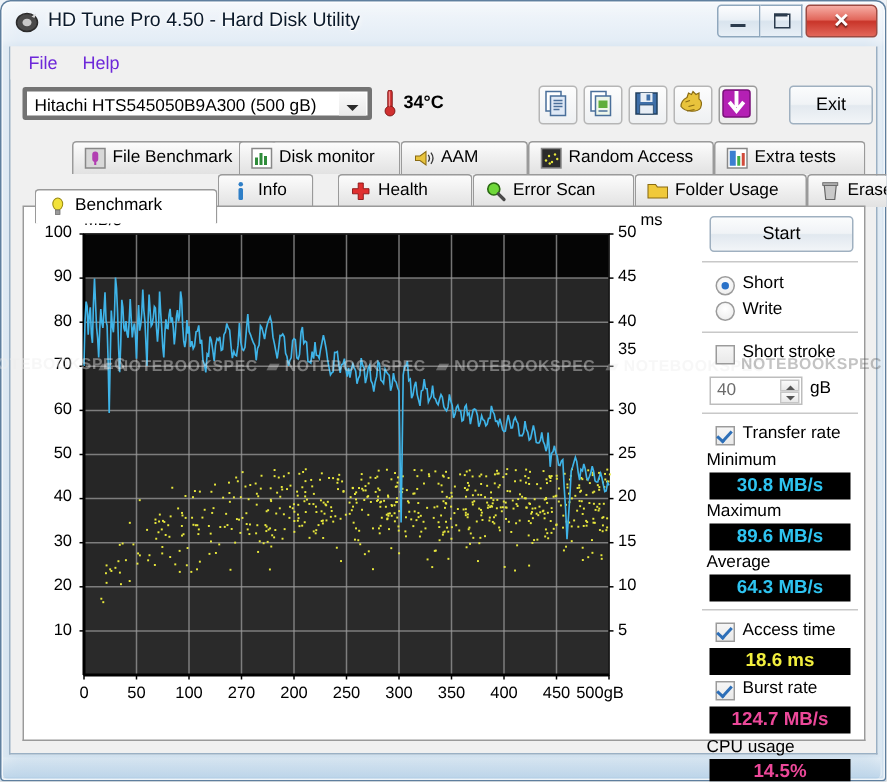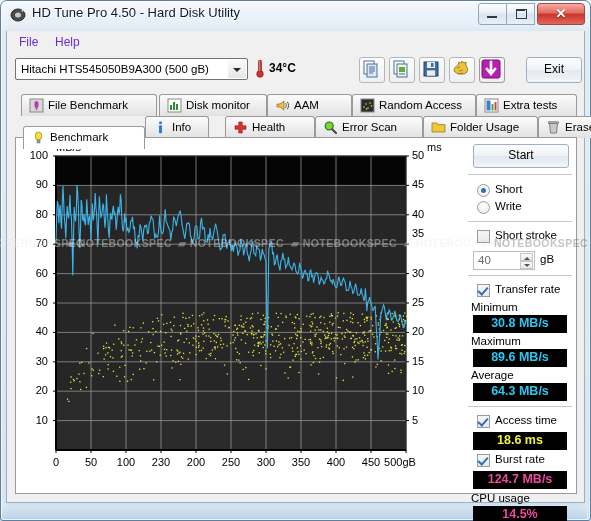--- a/index.html
+++ b/index.html
@@ -76,21 +76,21 @@
   .menubar{position:absolute;left:0;top:0;width:100%;height:22px;
     background:#f0f0f0;}
   .menu-item{
     position:absolute;top:3px;font-size:12px;color:#6d28d9;padding:1px 6px;cursor:default;
   }
 
   
   .toolbar{position:absolute;left:0;top:22px;width:100%;height:34px;}
   .drive-select{
     position:absolute;left:8px;top:5px;width:233px;height:22px;
-    border:1px solid #737373;background:#fff;border-radius:2px;box-sizing:border-box;
+    border:3px solid #737373;background:#fff;border-radius:2px;box-sizing:border-box;
     font-size:11.5px;color:#000;line-height:20px;padding-left:5px;
     overflow:hidden;white-space:nowrap;
   }
   .drive-arrow{
     position:absolute;right:1px;top:1px;width:18px;height:18px;
     background:linear-gradient(180deg,#fafafa,#e6e6e6);
   }
   .drive-arrow:after{
     content:"";position:absolute;left:5px;top:8px;
     border-left:4px solid transparent;border-right:4px solid transparent;
@@ -274,21 +274,21 @@
             <rect x="2" y="2" width="18" height="18" rx="2" fill="#b420b4" stroke="#7a0f7a"></rect>
             <path d="M11 4 L11 12 M7 11 L11 16 L15 11" stroke="#fff" stroke-width="2.6" fill="none" stroke-linecap="square"></path>
           </svg>
         </div>
       </div>
 
       <div class="exit-btn">Exit</div>
     </div>
 
     <div class="tabs-row top">
-      <div class="tab" style="left:6px;width:136px">
+      <div class="tab" style="left:33px;width:136px">
         <svg class="ticon" viewBox="0 0 15 15">
           <rect x="1" y="1" width="13" height="13" fill="#d8d8d8" stroke="#888"></rect>
           <path d="M7.5 3a2 2 0 012 2v3a2 2 0 01-4 0V5a2 2 0 012-2z" fill="#b23fb2"></path>
           <rect x="6.8" y="9" width="1.4" height="3" fill="#b23fb2"></rect>
         </svg>
         <span class="tlabel">File Benchmark</span>
       </div>
       <div class="tab" style="left:144px;width:108px">
         <svg class="ticon" viewBox="0 0 15 15">
           <rect x="1" y="1" width="13" height="13" fill="#fff" stroke="#888"></rect>
@@ -1106,21 +1106,21 @@
             <div class="y2-tick" style="left: 396px; top: 128.6px;">30</div>
             <div class="y2-tick" style="left: 396px; top: 89px;">35</div>
             <div class="y2-tick" style="left: 396px; top: 69.8px;">40</div>
             <div class="y2-tick" style="left: 396px; top: 40.4px;">45</div>
             <div class="y2-tick" style="left: 396px; top: 11px;">50</div>
           </div>
         <div id="xticks">
             <div class="x-tick" style="left: 22px; top: 318px;">0</div>
             <div class="x-tick" style="left: 57px; top: 318px;">50</div>
             <div class="x-tick" style="left: 92px; top: 318px;">100</div>
-            <div class="x-tick" style="left: 127px; top: 318px;">230</div>
+            <div class="x-tick" style="left: 127px; top: 318px;">270</div>
             <div class="x-tick" style="left: 162px; top: 318px;">200</div>
             <div class="x-tick" style="left: 197px; top: 318px;">250</div>
             <div class="x-tick" style="left: 232px; top: 318px;">300</div>
             <div class="x-tick" style="left: 267px; top: 318px;">350</div>
             <div class="x-tick" style="left: 302px; top: 318px;">400</div>
             <div class="x-tick" style="left: 337px; top: 318px;">450</div>
             <div class="x-tick" style="left: 366px; top: 318px;">500gB</div>
           </div>
         <div id="watermarks">
             <div class="wm" style="left: -26px; top: 99.2px;">NOTEBOOKSPEC</div>

